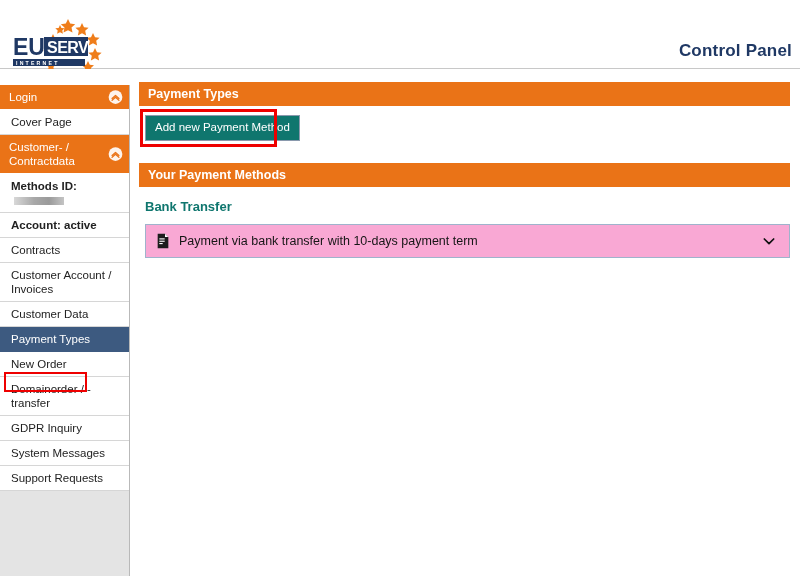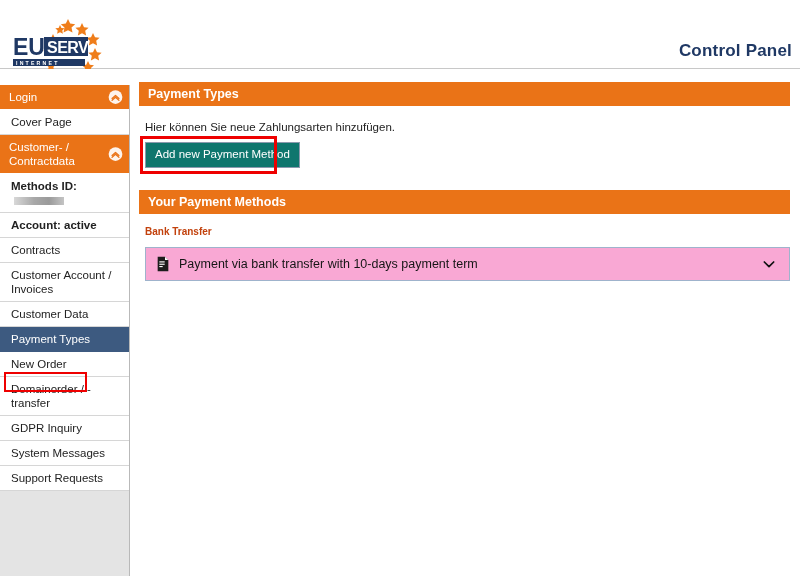--- a/index.html
+++ b/index.html
@@ -157,23 +157,23 @@
   }
   .annot-btn {
     position: absolute;
     left: -5px; top: -6px;
     width: 137px; height: 38px;
     border: 3px solid #ee0000;
     pointer-events: none;
   }
   .panel-head.second { margin-top: 22px; }
   .sub-title {
-    font-size: 10px;
+    font-size: 13px;
     font-weight: bold;
-    color: #c2410c;
+    color: #0f766e;
     margin: 12px 0 0 6px;
   }
   .pm-row {
     margin: 10px 0 0 6px;
     background: #f9a8d4;
     border: 1px solid #9fb3cc;
     height: 34px;
     display: flex;
     align-items: center;
     padding: 0 12px 0 10px;
@@ -302,21 +302,20 @@
     </div>
     <div class="annot-nav"></div>
   </div>
 
   <div class="main">
 
     <div class="panel-head">
       <span>Payment Types</span>
     </div>
 
-    <div class="hint">Hier können Sie neue Zahlungsarten hinzufügen.</div>
 
     <div class="btn-wrap">
       <button class="btn-primary">Add new Payment Method</button>
       <div class="annot-btn"></div>
     </div>
 
     <div class="panel-head second">
       <span>Your Payment Methods</span>
     </div>
 

